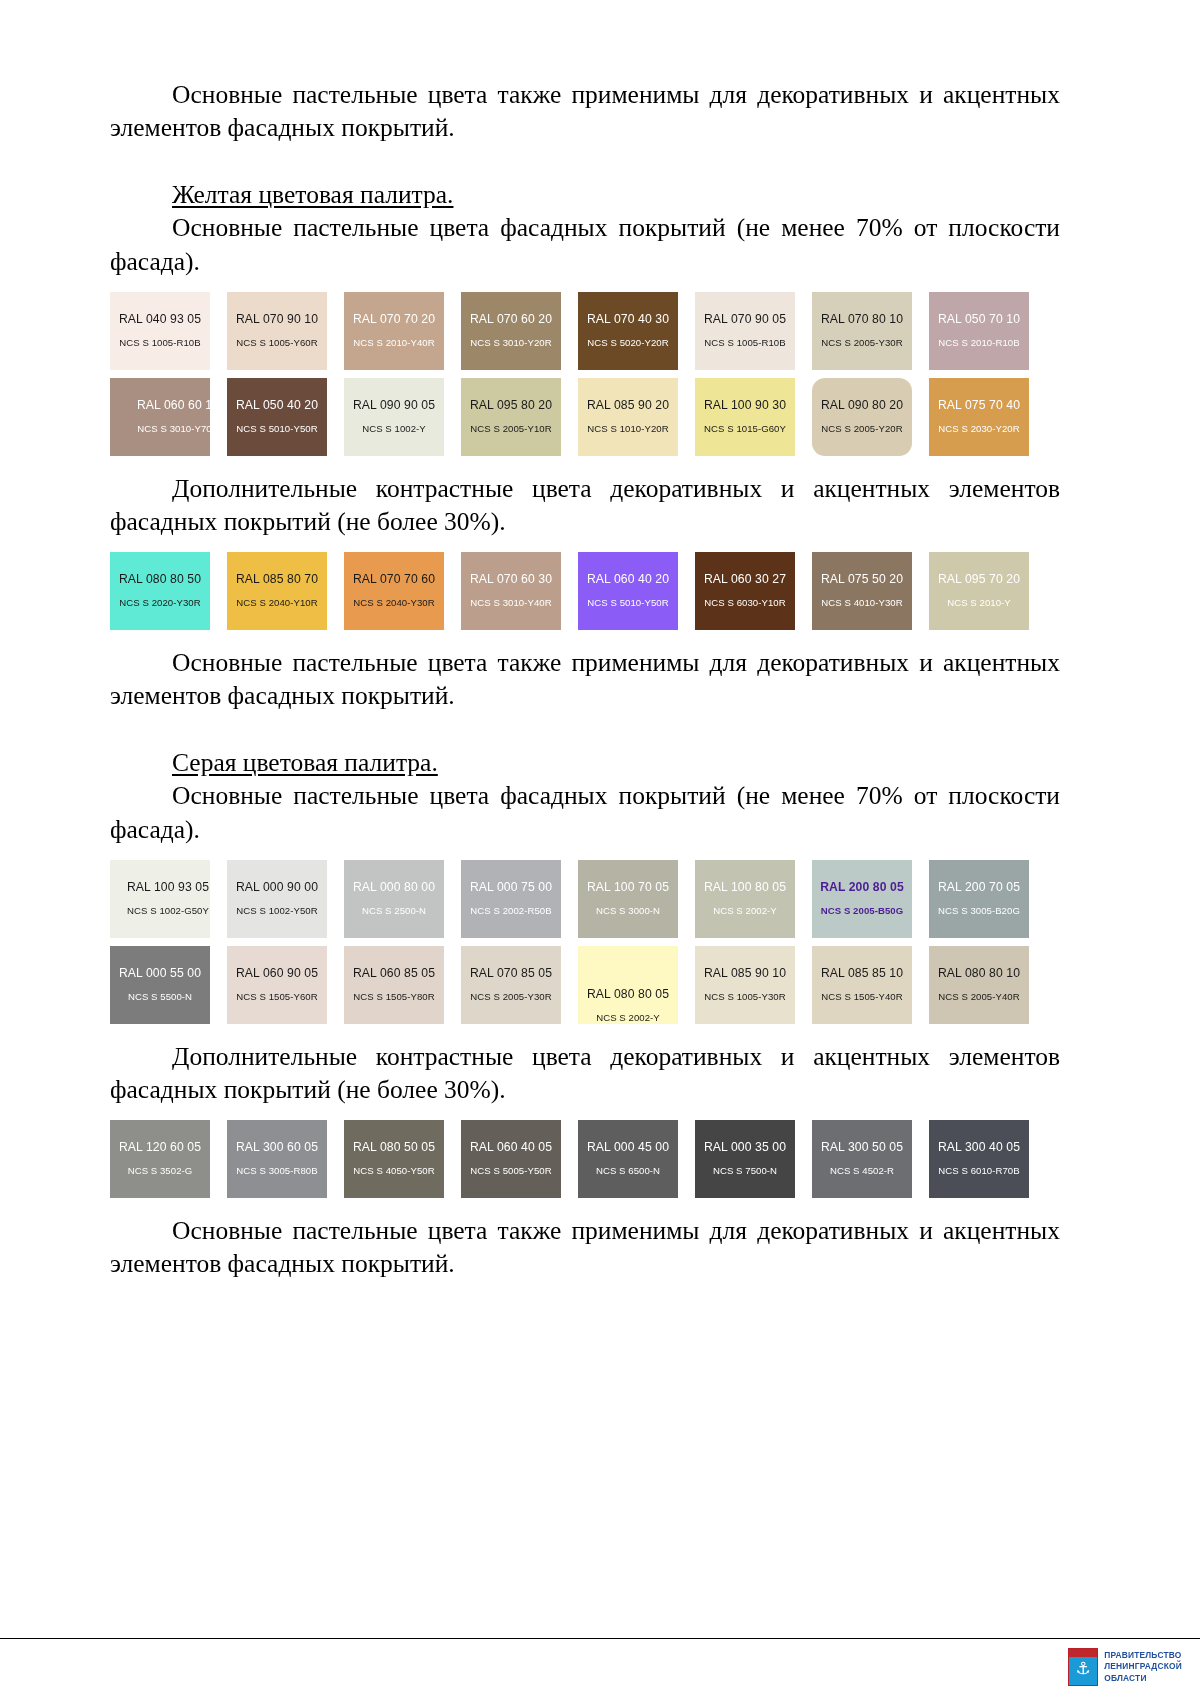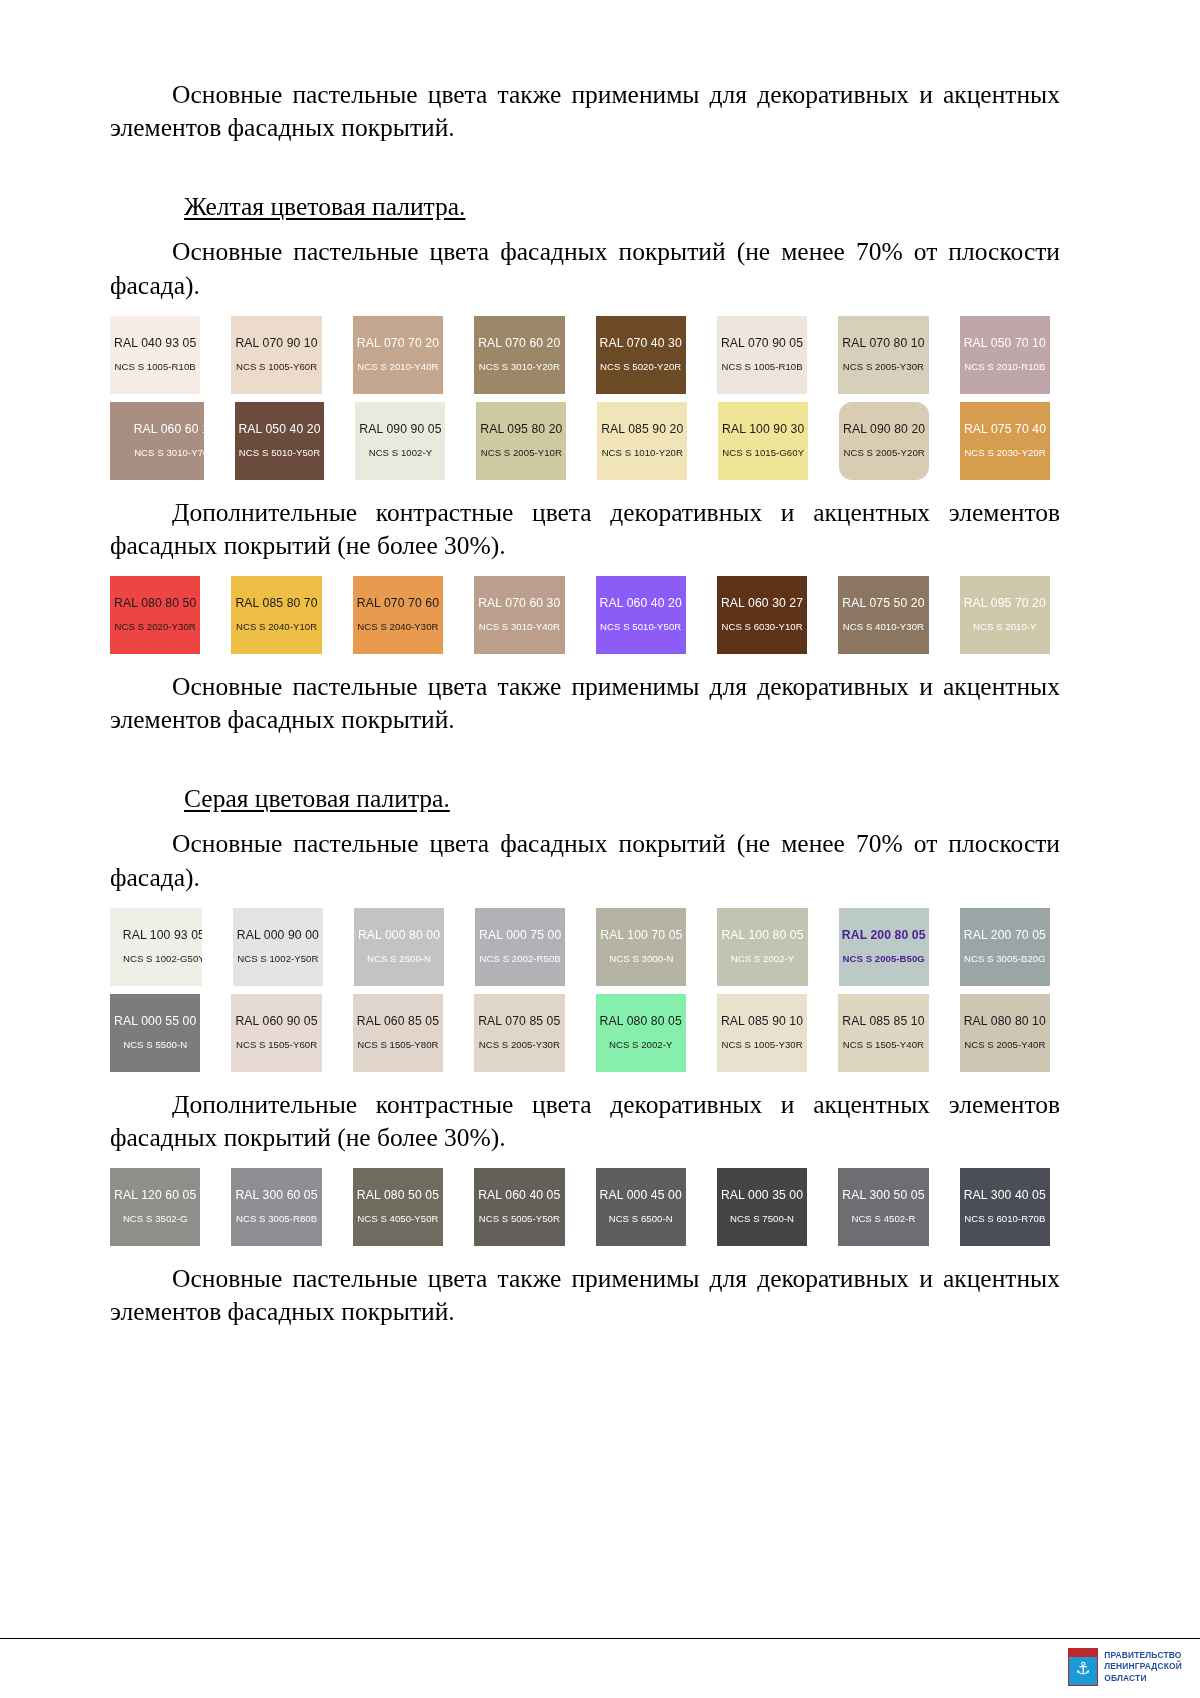--- a/index.html
+++ b/index.html
@@ -34,21 +34,21 @@
     font-family: "Liberation Serif", serif;
     font-size: 25.5px;
     line-height: 1.30;
     text-align: justify;
     text-indent: 62px;
     color: #000;
   }
   .spacer-md { height: 34px; }
 
   .subhead {
-    margin: 12px;
+    margin: 0;
     font-family: "Liberation Serif", serif;
     font-size: 25.5px;
     line-height: 1.30;
     text-indent: 62px;
     color: #000;
   }
   .subhead span.u {
     text-decoration: underline;
     text-underline-offset: 3px;
   }
@@ -57,21 +57,21 @@
   .swatch-row {
     display: flex;
     gap: 0;
     width: 940px;
   }
   .swatch-row + .swatch-row { margin-top: 8px; }
 
   .swatch {
     width: 100px;
     height: 78px;
-    margin-right: 31px;
+    margin-right: 17px;
     box-sizing: border-box;
     display: flex;
     flex-direction: column;
     align-items: center;
     justify-content: center;
     font-family: "Liberation Sans", sans-serif;
     overflow: hidden;
   }
   .swatch:last-child { margin-right: 0; }
 
@@ -240,21 +240,21 @@
             <div class="ral">RAL 075 70 40</div>
             <div class="ncs">NCS S 2030-Y20R</div>
           </div>
         </div>
     </div>
 
     <p class="para">Дополнительные контрастные цвета декоративных и акцентных элементов фасадных покрытий (не более 30%).</p>
 
     <div class="grid-block">
       <div class="swatch-row">
-          <div class="swatch" style="background: #ef4444; color: rgb(26, 26, 26);">
+          <div class="swatch" style="background: #5eead4; color: rgb(26, 26, 26);">
             <div class="ral">RAL 080 80 50</div>
             <div class="ncs">NCS S 2020-Y30R</div>
           </div>
           <div class="swatch" style="background: rgb(239, 191, 69); color: rgb(26, 26, 26);">
             <div class="ral">RAL 085 80 70</div>
             <div class="ncs">NCS S 2040-Y10R</div>
           </div>
           <div class="swatch" style="background: rgb(232, 154, 78); color: rgb(26, 26, 26);">
             <div class="ral">RAL 070 70 60</div>
             <div class="ncs">NCS S 2040-Y30R</div>
@@ -335,21 +335,21 @@
             <div class="ncs">NCS S 1505-Y60R</div>
           </div>
           <div class="swatch" style="background: rgb(224, 212, 203); color: rgb(26, 26, 26);">
             <div class="ral">RAL 060 85 05</div>
             <div class="ncs">NCS S 1505-Y80R</div>
           </div>
           <div class="swatch" style="background: rgb(221, 214, 201); color: rgb(26, 26, 26);">
             <div class="ral">RAL 070 85 05</div>
             <div class="ncs">NCS S 2005-Y30R</div>
           </div>
-          <div class="swatch" style="background: #86efac; color: rgb(26, 26, 26);">
+          <div class="swatch" style="background: #fef9c3; color: rgb(26, 26, 26); justify-content: flex-end;">
             <div class="ral">RAL 080 80 05</div>
             <div class="ncs">NCS S 2002-Y</div>
           </div>
           <div class="swatch" style="background: rgb(232, 225, 205); color: rgb(26, 26, 26);">
             <div class="ral">RAL 085 90 10</div>
             <div class="ncs">NCS S 1005-Y30R</div>
           </div>
           <div class="swatch" style="background: rgb(222, 214, 193); color: rgb(26, 26, 26);">
             <div class="ral">RAL 085 85 10</div>
             <div class="ncs">NCS S 1505-Y40R</div>

